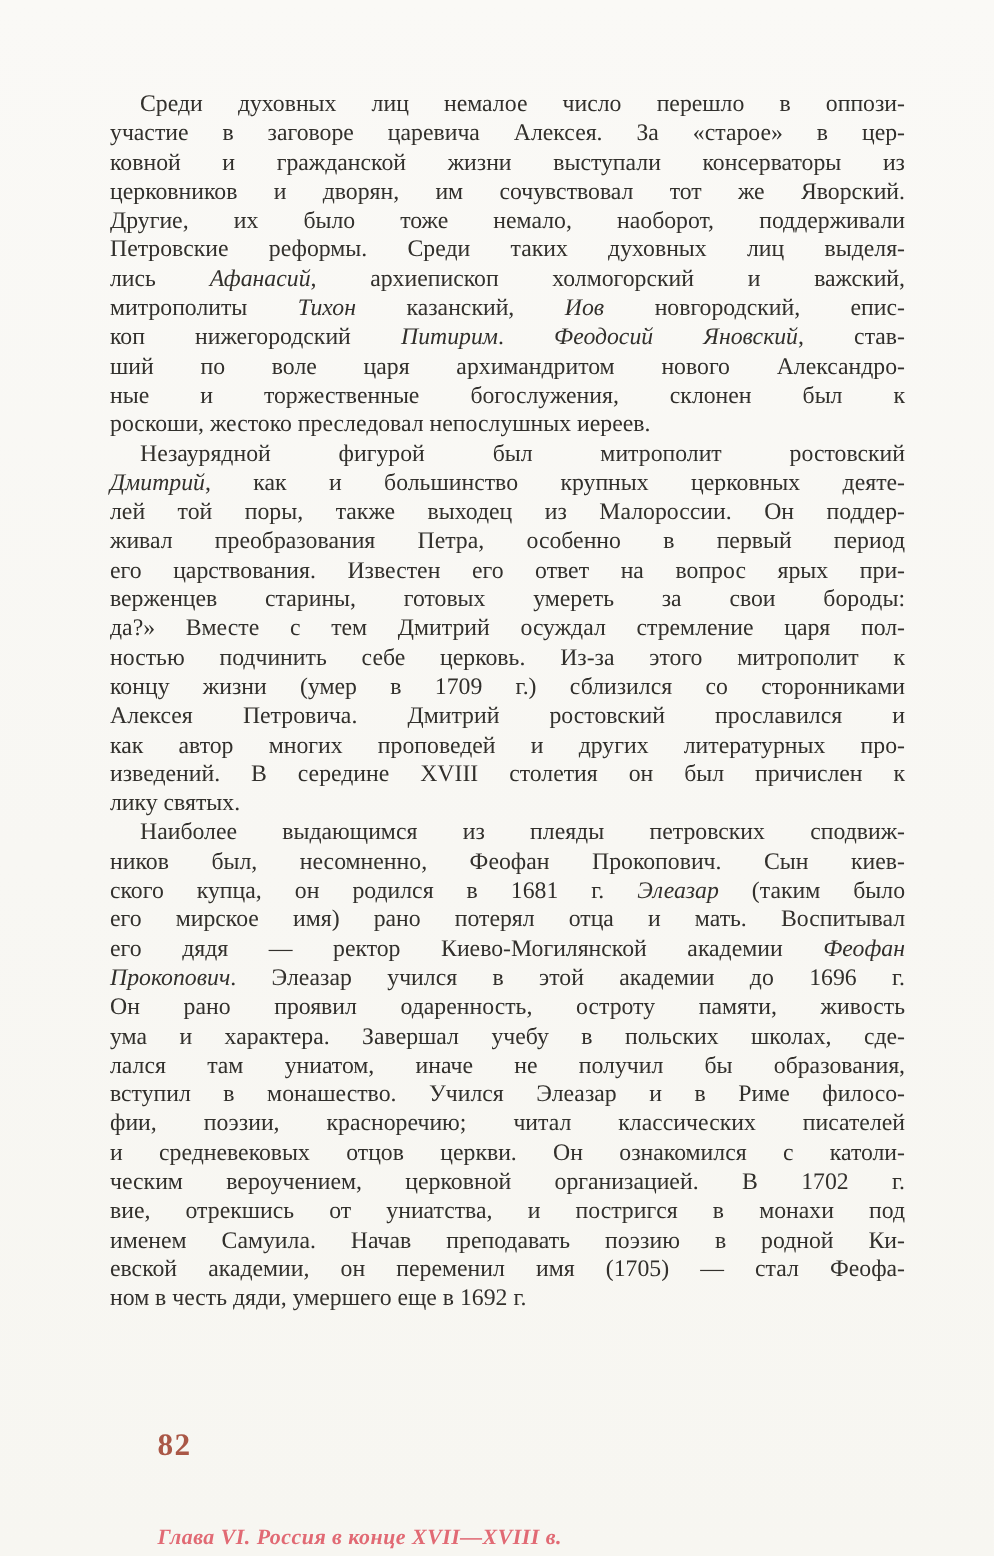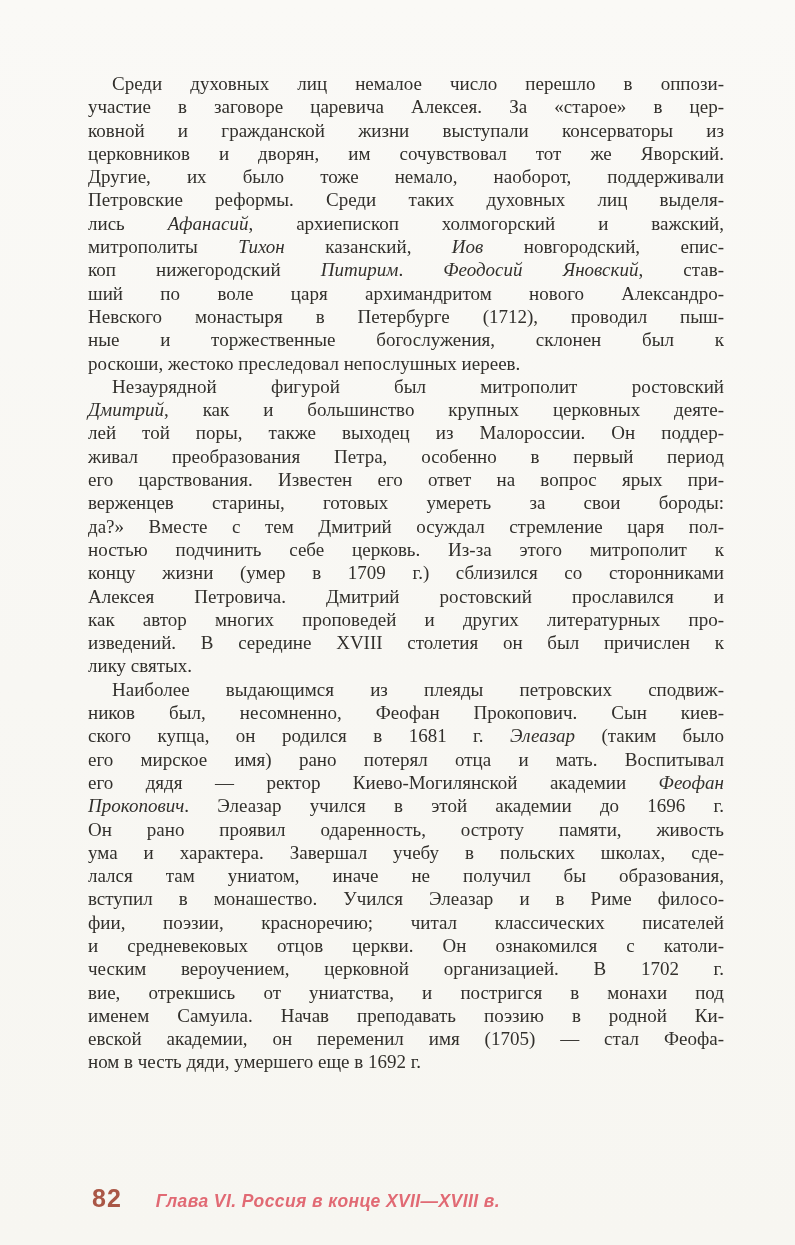--- a/index.html
+++ b/index.html
@@ -36,21 +36,22 @@
   }
   .line.first {
     text-indent: 24px;
   }
   .it { font-style: italic; }
   .footer {
     position: absolute;
     left: 92px; top: 1143px;
     display: flex;
     align-items: baseline;
-    font-family: Liberation Sans, sans-serif;
+    font-family: Liberation Serif, serif;
+    flex-direction: column;
   }
   .page-number {
     font-size: 25px;
     font-weight: 700;
     letter-spacing: 1px;
   }
   .chapter-title {
     margin-left: 34px;
     font-size: 17.5px;
     font-style: italic;
@@ -68,21 +69,20 @@
         <div class="line first"><span>Среди духовных лиц немалое число перешло в оппози-</span></div>
         <div class="line"><span>участие в заговоре царевича Алексея. За «старое» в цер-</span></div>
         <div class="line"><span>ковной и гражданской жизни выступали консерваторы из</span></div>
         <div class="line"><span>церковников и дворян, им сочувствовал тот же Яворский.</span></div>
         <div class="line"><span>Другие, их было тоже немало, наоборот, поддерживали</span></div>
         <div class="line"><span>Петровские реформы. Среди таких духовных лиц выделя-</span></div>
         <div class="line"><span>лись </span><span class="it">Афанасий</span><span>, архиепископ холмогорский и важский,</span></div>
         <div class="line"><span>митрополиты </span><span class="it">Тихон</span><span> казанский, </span><span class="it">Иов</span><span> новгородский, епис-</span></div>
         <div class="line"><span>коп нижегородский </span><span class="it">Питирим</span><span>. </span><span class="it">Феодосий Яновский</span><span>, став-</span></div>
         <div class="line"><span>ший по воле царя архимандритом нового Александро-</span></div>
-        <div class="line"><span>Невского монастыря в Петербурге (1712), проводил пыш-</span></div>
         <div class="line"><span>ные и торжественные богослужения, склонен был к</span></div>
         <div class="line last"><span>роскоши, жестоко преследовал непослушных иереев.</span></div>
       </div>
       <div class="paragraph">
         <div class="line first"><span>Незаурядной фигурой был митрополит ростовский</span></div>
         <div class="line"><span class="it">Дмитрий</span><span>, как и большинство крупных церковных деяте-</span></div>
         <div class="line"><span>лей той поры, также выходец из Малороссии. Он поддер-</span></div>
         <div class="line"><span>живал преобразования Петра, особенно в первый период</span></div>
         <div class="line"><span>его царствования. Известен его ответ на вопрос ярых при-</span></div>
         <div class="line"><span>верженцев старины, готовых умереть за свои бороды:</span></div>

